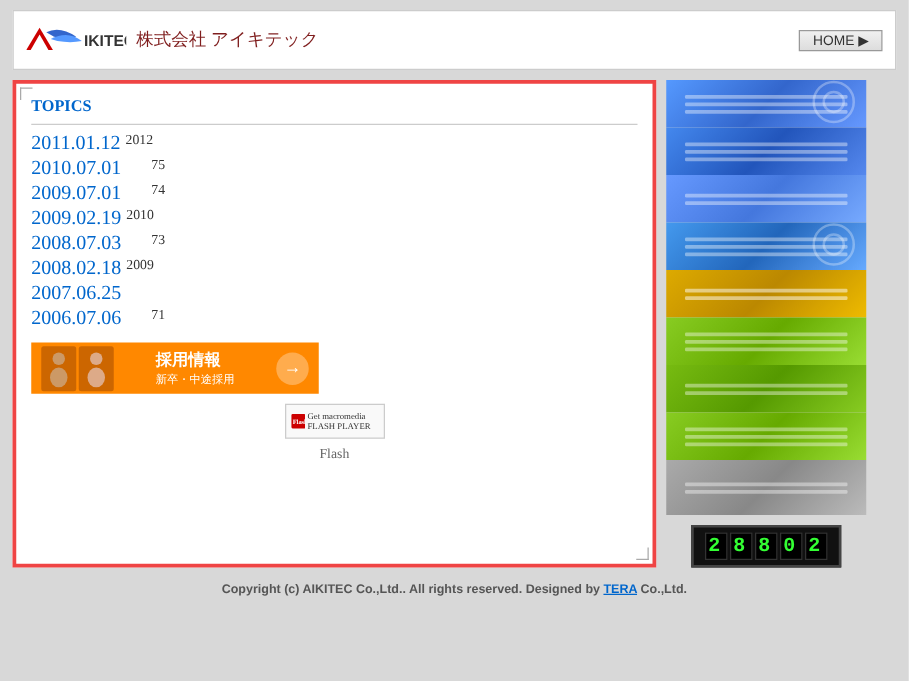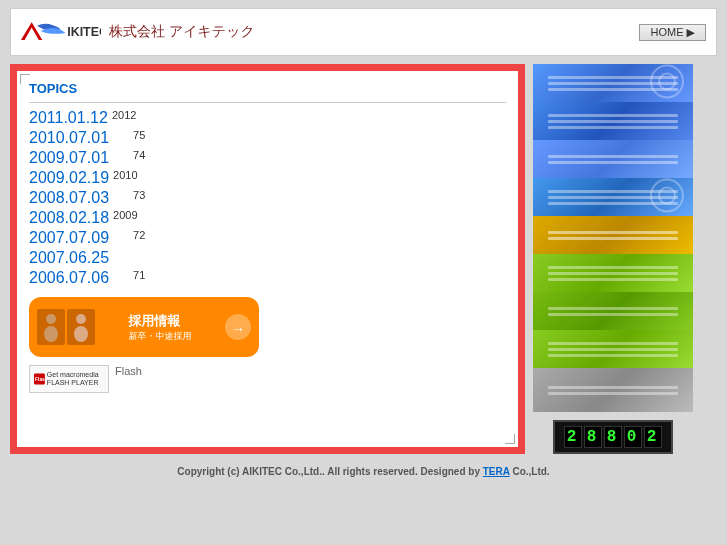--- a/index.html
+++ b/index.html
@@ -52,25 +52,26 @@
     
     .main-area {
       display: flex;
       gap: 8px;
       margin: 8px 10px 0 10px;
     }
 
     
     .left-panel {
       background: #fff;
-      border: 7px solid #ef4444;
+      border: 3px solid #ef4444;
       width: 515px;
       min-height: 290px;
       padding: 10px 12px;
       position: relative;
+      font-family: Liberation Serif, serif;
     }
     .corner-tl {
       position: absolute;
       top: 3px;
       left: 3px;
       width: 10px;
       height: 10px;
       border-top: 1px solid #aaa;
       border-left: 1px solid #aaa;
     }
@@ -107,23 +108,23 @@
     }
     .topic-num {
       color: #333;
       font-size: 11px;
     }
 
     
     .recruit-banner {
       margin-top: 10px;
       background: #ff8800;
-      border-radius: 12px;
+      border-radius: 0;
       width: 230px;
-      height: 60px;
+      height: 41px;
       display: flex;
       align-items: center;
       justify-content: space-between;
       padding: 0 8px;
       cursor: pointer;
       overflow: hidden;
     }
     .recruit-text-area {
       display: flex;
       flex-direction: column;
@@ -162,21 +163,23 @@
       justify-content: center;
       color: #fff;
       font-size: 14px;
       font-weight: bold;
     }
 
     
     .flash-area {
       margin-top: 8px;
       display: flex;
+      align-items: center;
       gap: 6px;
+      flex-direction: column;
     }
     .flash-badge {
       border: 1px solid #ccc;
       padding: 2px 4px;
       font-size: 8px;
       color: #333;
       background: #f9f9f9;
       display: flex;
       align-items: center;
       gap: 2px;
@@ -337,24 +340,20 @@
         <a class="topic-link">2009.02.19</a>
         <span class="topic-num">2010</span>
       </div>
       <div class="topic-item">
         <a class="topic-link">2008.07.03</a>
         <span class="topic-num" style="margin-left:20px">73</span>
       </div>
       <div class="topic-item">
         <a class="topic-link">2008.02.18</a>
         <span class="topic-num">2009</span>
-      </div>
-      <div class="topic-item">
-        <a class="topic-link">2007.07.09</a>
-        <span class="topic-num" style="margin-left:20px">72</span>
       </div>
       <div class="topic-item">
         <a class="topic-link">2007.06.25</a>
       </div>
       <div class="topic-item">
         <a class="topic-link">2006.07.06</a>
         <span class="topic-num" style="margin-left:20px">71</span>
       </div>
     </div>
 

